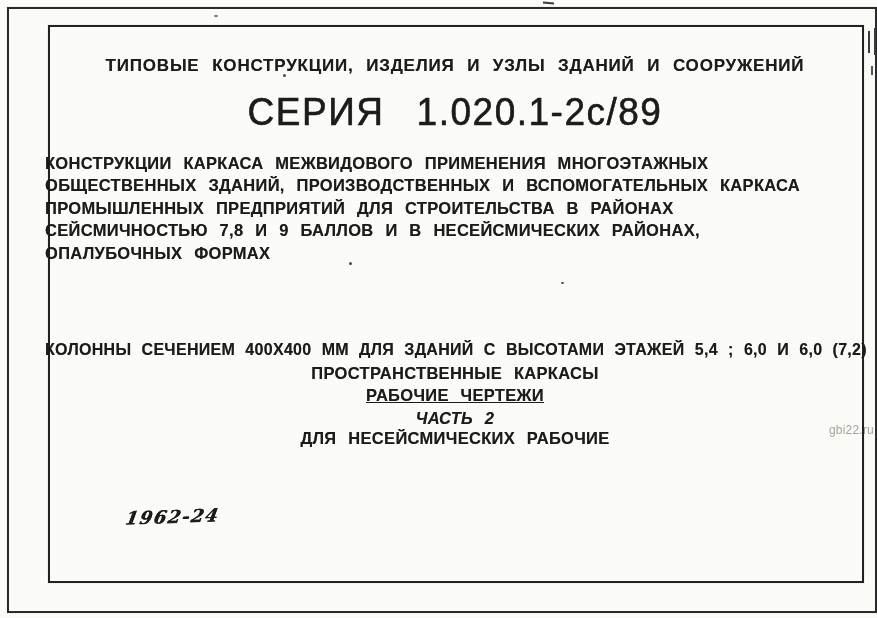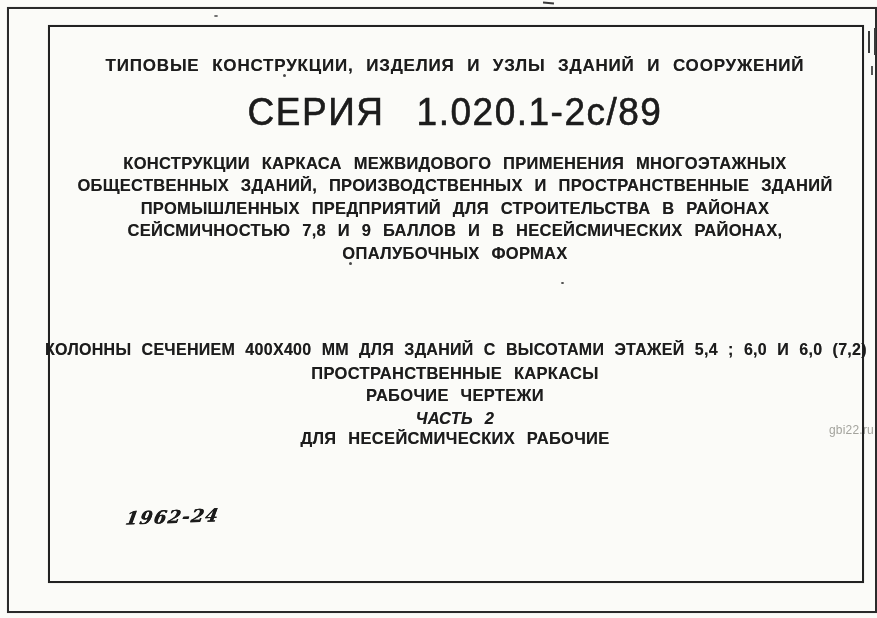--- a/index.html
+++ b/index.html
@@ -64,35 +64,34 @@
     letter-spacing: 1.5px;
     word-spacing: 0.55em;
     -webkit-text-stroke: 0.5px #222;
     text-shadow: 0 0 0.4px rgba(20,20,20,0.5);
     transform: scaleY(1.04);
   }
   .description-block {
     position: absolute;
     left: 0; right: 0;
     top: 152px;
-    text-align: center;
   }
   .description-block .dline {
     font-weight: bold;
     font-size: 16.5px;
     line-height: 22.4px;
     letter-spacing: 0.3px;
     word-spacing: 0.42em;
     white-space: nowrap;
     text-shadow: 0 0 0.5px rgba(20,20,20,0.55);
   }
   .issue-label        { top: 318px; }
   .issue-subject      { top: 341px; font-size: 16px; word-spacing: 0.34em; }
   .issue-line-frames  { top: 364px; }
-  .issue-line-working { top: 386px; }
+  .issue-line-working { top: 386px; text-decoration: underline; }
   .part-label         { top: 409px; font-style: italic; }
   .part-region        { top: 429px; }
   .handwritten-note {
     position: absolute;
     left: 126px; top: 506px;
     font-family: "DejaVu Serif", serif;
     font-style: italic;
     font-weight: bold;
     font-size: 18px;
     letter-spacing: 1.5px;
@@ -139,21 +138,21 @@
 <div class="speckle sp4"></div>
 
 <div class="content">
 
   <div class="tline category-header">ТИПОВЫЕ КОНСТРУКЦИИ, ИЗДЕЛИЯ И УЗЛЫ ЗДАНИЙ И СООРУЖЕНИЙ</div>
 
   <div class="tline series-title">СЕРИЯ 1.020.1-2с/89</div>
 
   <div class="description-block">
     <div class="dline">КОНСТРУКЦИИ КАРКАСА МЕЖВИДОВОГО ПРИМЕНЕНИЯ МНОГОЭТАЖНЫХ</div>
-    <div class="dline">ОБЩЕСТВЕННЫХ ЗДАНИЙ, ПРОИЗВОДСТВЕННЫХ И ПРОСТРАНСТВЕННЫЕ ЗДАНИЙ</div>
+    <div class="dline">ОБЩЕСТВЕННЫХ ЗДАНИЙ, ПРОИЗВОДСТВЕННЫХ И ВСПОМОГАТЕЛЬНЫХ КАРКАСА</div>
     <div class="dline">ПРОМЫШЛЕННЫХ ПРЕДПРИЯТИЙ ДЛЯ СТРОИТЕЛЬСТВА В РАЙОНАХ</div>
     <div class="dline">СЕЙСМИЧНОСТЬЮ 7,8 И 9 БАЛЛОВ И В НЕСЕЙСМИЧЕСКИХ РАЙОНАХ,</div>
     <div class="dline">ОПАЛУБОЧНЫХ ФОРМАХ</div>
   </div>
 
 
   <div class="tline issue-subject">КОЛОННЫ СЕЧЕНИЕМ 400X400 ММ ДЛЯ ЗДАНИЙ С ВЫСОТАМИ ЭТАЖЕЙ 5,4 ; 6,0 И 6,0 (7,2) М</div>
 
   <div class="tline issue-line-frames">ПРОСТРАНСТВЕННЫЕ КАРКАСЫ</div>
 

